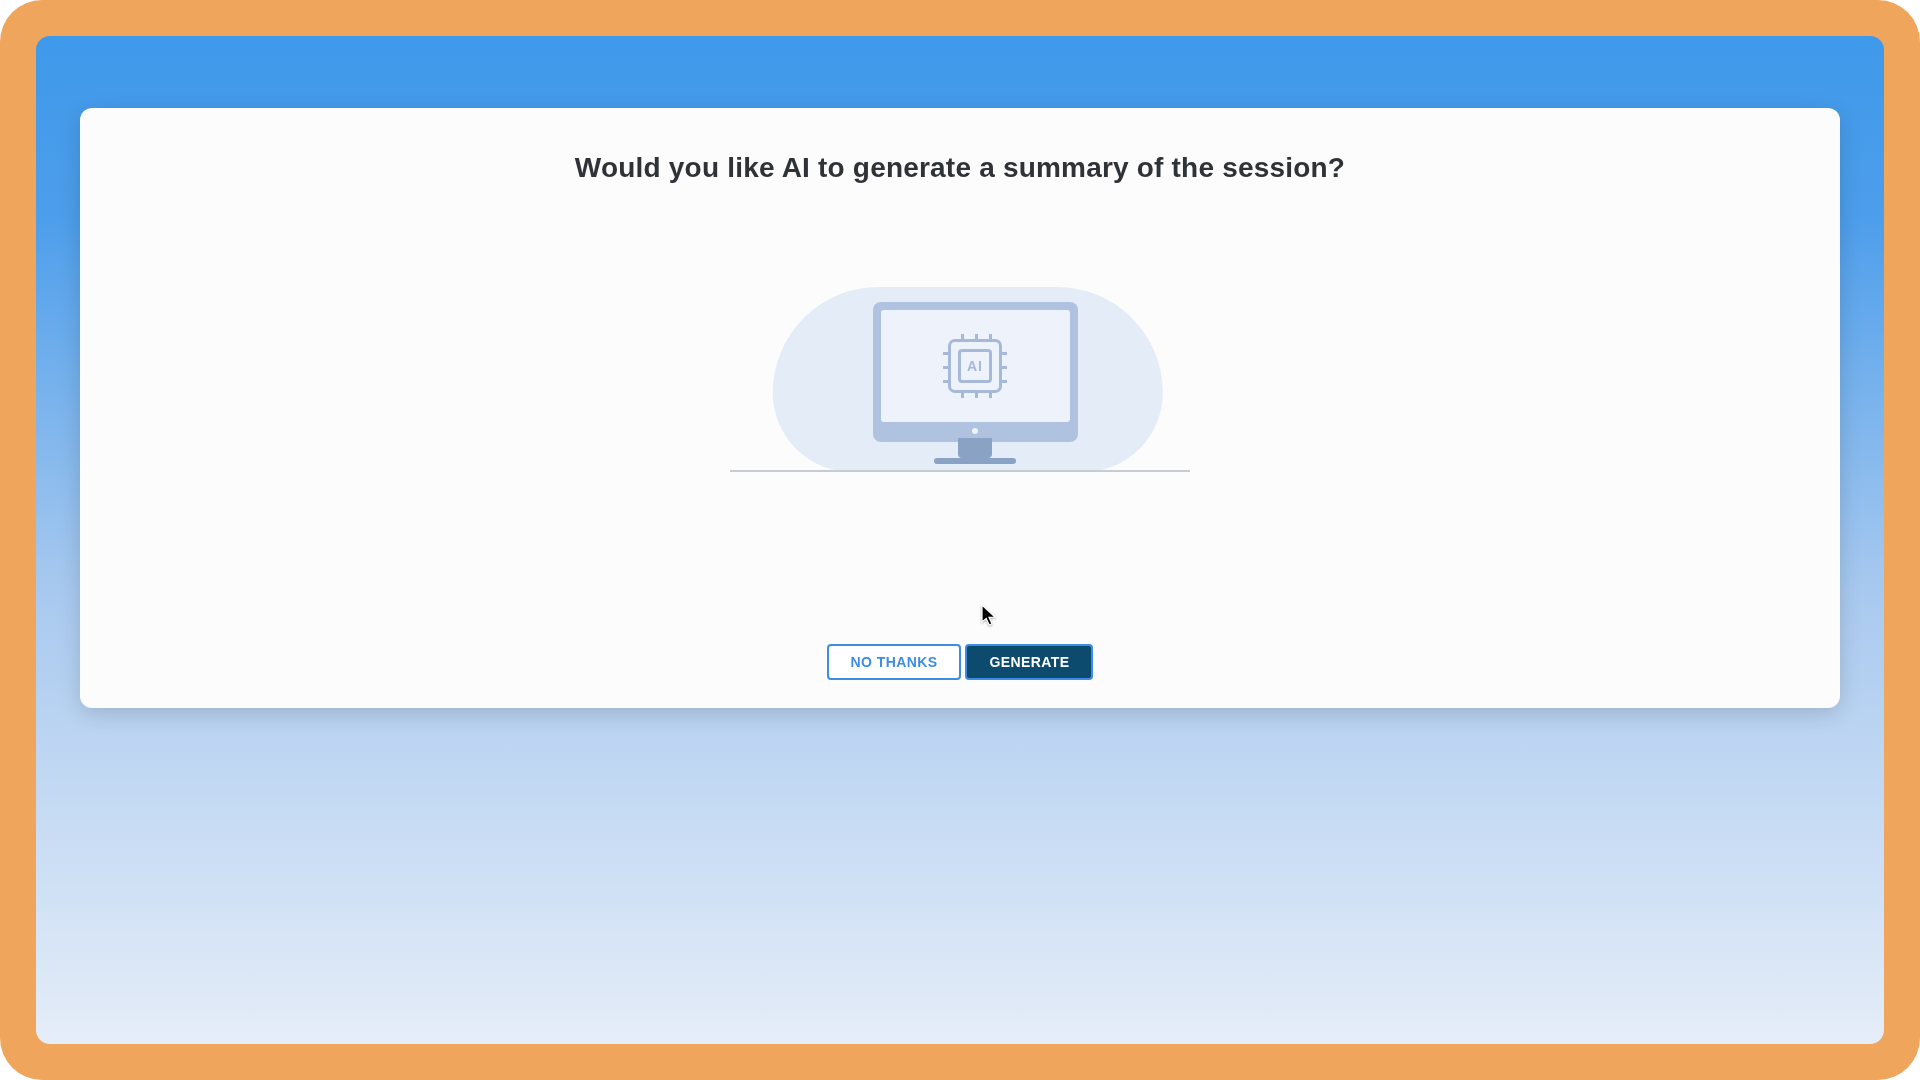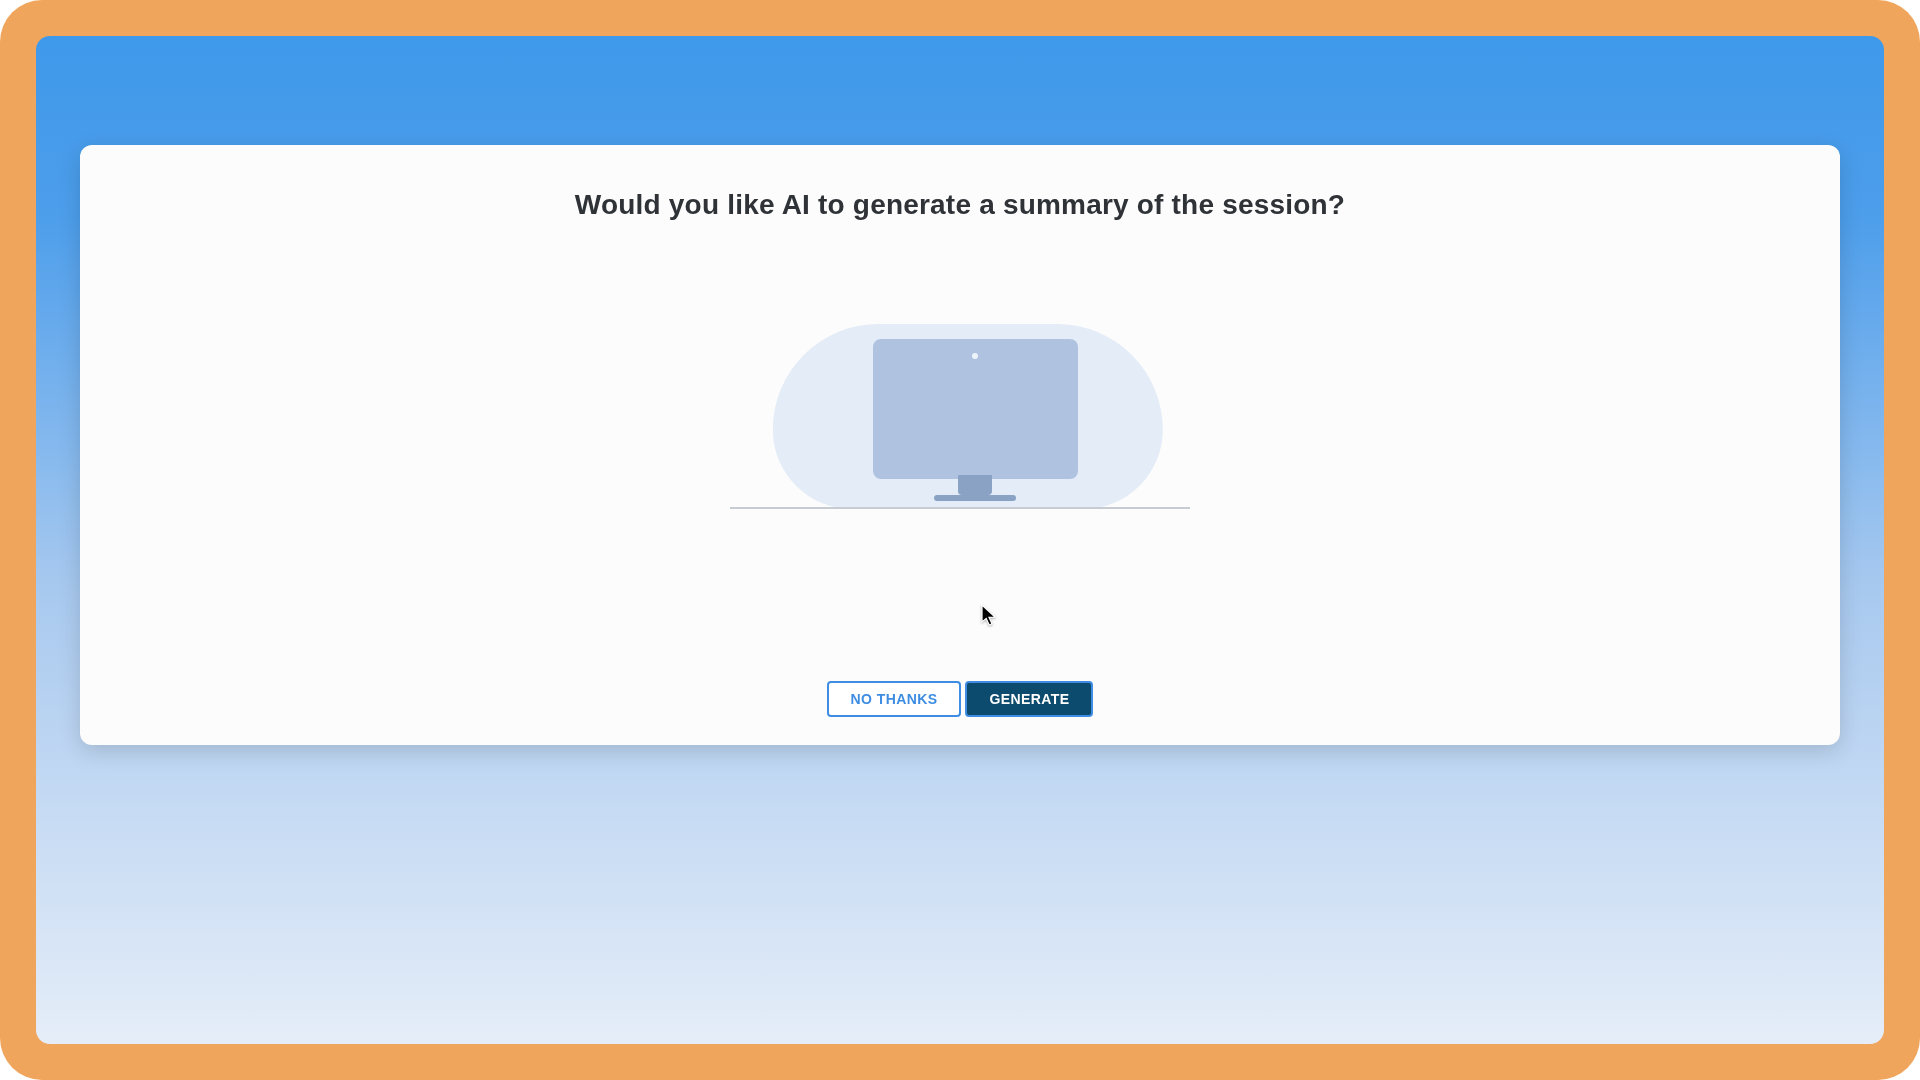--- a/index.html
+++ b/index.html
@@ -6,21 +6,21 @@
   html,body { width:1920px; height:1080px; overflow:hidden;
     font-family:-apple-system,BlinkMacSystemFont,"Segoe UI",Helvetica,Arial,sans-serif; }
 
   
   .outer-frame { width:1920px; height:1080px; background:#f0a55c;
     border-radius:42px; padding:36px; }
 
   
   .blue-panel { width:100%; height:100%; border-radius:14px;
     background:linear-gradient(to bottom,#3f99ea 0%,#4d9eeb 18%,#a8c9ef 55%,#e5edf8 100%);
-    display:flex; align-items:flex-start; justify-content:center; padding-top:109px; }
+    display:flex; align-items:flex-start; justify-content:center; padding-top:72px; }
 
   
   .card { width:1760px; height:600px; background:#fcfcfc; border-radius:12px;
     box-shadow:0 6px 22px rgba(0,0,0,.15);
     display:flex; flex-direction:column; align-items:center;
     padding:40px 40px 28px; }
 
   .card h1 { font-size:28px; font-weight:700; color:#2f3338; letter-spacing:.2px;
     text-align:center; margin-top:4px; }
 
@@ -78,20 +78,37 @@
     <div class="card">
 
       <h1>Would you like AI to generate a summary of the session?</h1>
 
       <div class="illus-wrap">
         <div class="cloud"></div>
         <div class="baseline"></div>
 
         <div class="monitor">
           <div class="screen-outer">
+            <div class="screen-inner">
+              <div class="chip">
+                <span class="pin h l1"></span>
+                  <span class="pin h l2"></span>
+                  <span class="pin h l3"></span>
+                <span class="pin h r1"></span>
+                  <span class="pin h r2"></span>
+                  <span class="pin h r3"></span>
+                <span class="pin v t1"></span>
+                  <span class="pin v t2"></span>
+                  <span class="pin v t3"></span>
+                <span class="pin v b1"></span>
+                  <span class="pin v b2"></span>
+                  <span class="pin v b3"></span>
+                <div class="chip-inner">AI</div>
+              </div>
+            </div>
             <div class="dot"></div>
           </div>
           <div class="stand-neck"></div>
           <div class="stand-base"></div>
         </div>
       </div>
 
       <div class="btn-row">
         <button class="btn btn-secondary">NO THANKS</button>
         <button class="btn btn-primary">GENERATE</button>

